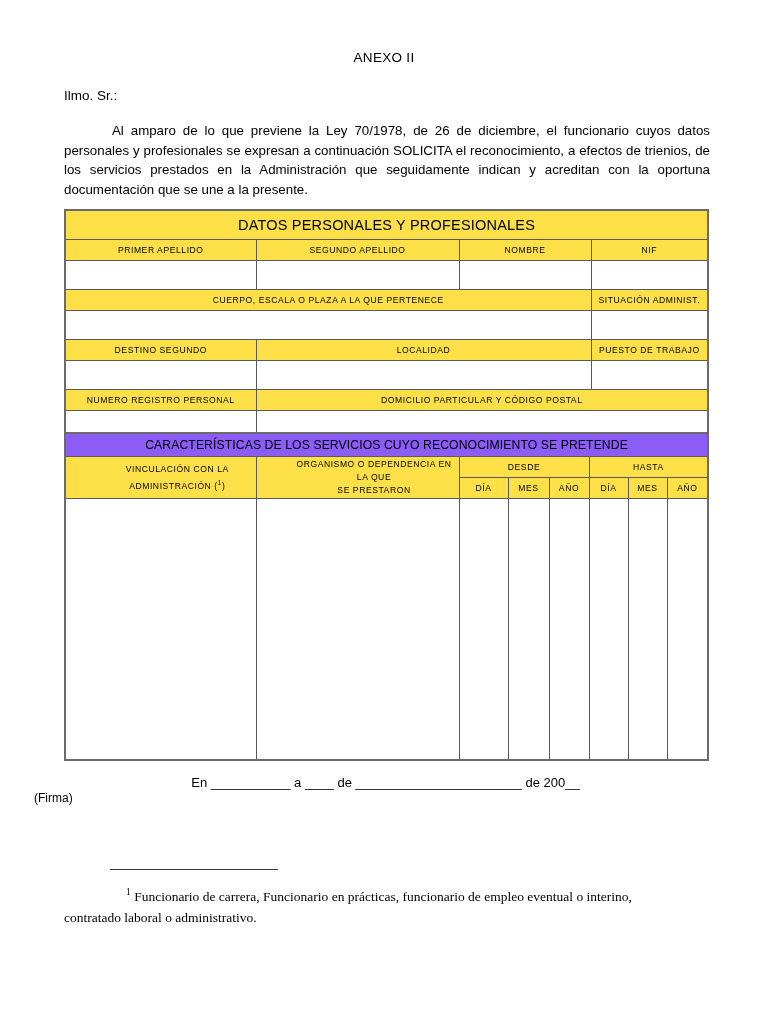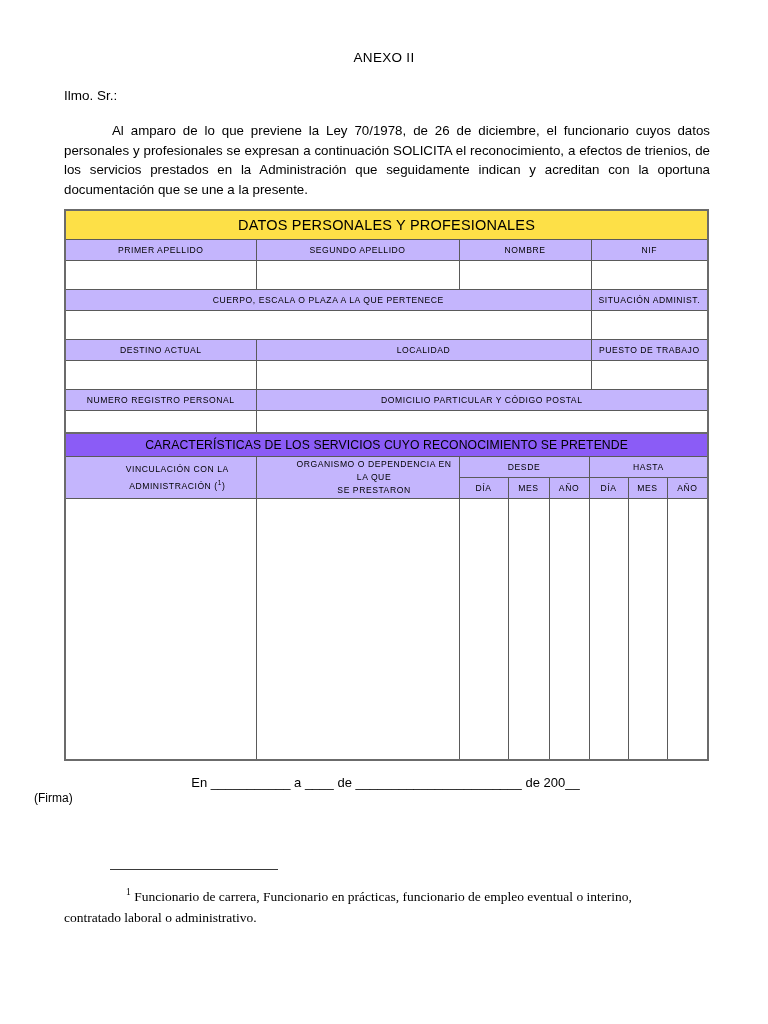--- a/index.html
+++ b/index.html
@@ -70,21 +70,21 @@
     letter-spacing: 0.2px;
   }
   .banner-sm {
     background: #8b5cf6;
     text-align: center;
     font-size: 12.2px;
     height: 22px;
     letter-spacing: 0.1px;
   }
   .colhead {
-    background: #c4b5fd;
+    background: #fde047;
     text-align: center;
     font-size: 8.6px;
     height: 20px;
     letter-spacing: 0.55px;
   }
   .colhead.two-line {
     height: 38px;
     line-height: 13px;
     padding-left: 33px;
   }
@@ -190,21 +190,21 @@
       </tr>
       <tr>
         <td class="colhead" colspan="3">CUERPO, ESCALA O PLAZA A LA QUE PERTENECE</td>
         <td class="colhead">SITUACIÓN ADMINIST.</td>
       </tr>
       <tr>
         <td class="entry" colspan="3"></td>
         <td class="entry"></td>
       </tr>
       <tr>
-        <td class="colhead">DESTINO ACTUAL</td>
+        <td class="colhead">DESTINO SEGUNDO</td>
         <td class="colhead" colspan="2">LOCALIDAD</td>
         <td class="colhead">PUESTO DE TRABAJO</td>
       </tr>
       <tr>
         <td class="entry"></td>
         <td class="entry" colspan="2"></td>
         <td class="entry"></td>
       </tr>
       <tr>
         <td class="colhead">NUMERO REGISTRO PERSONAL</td>

